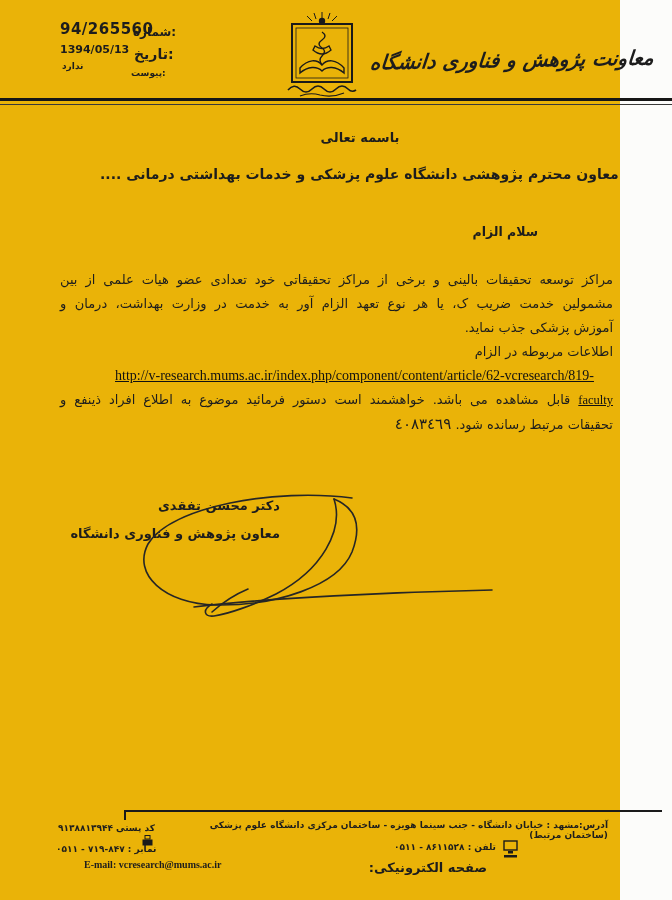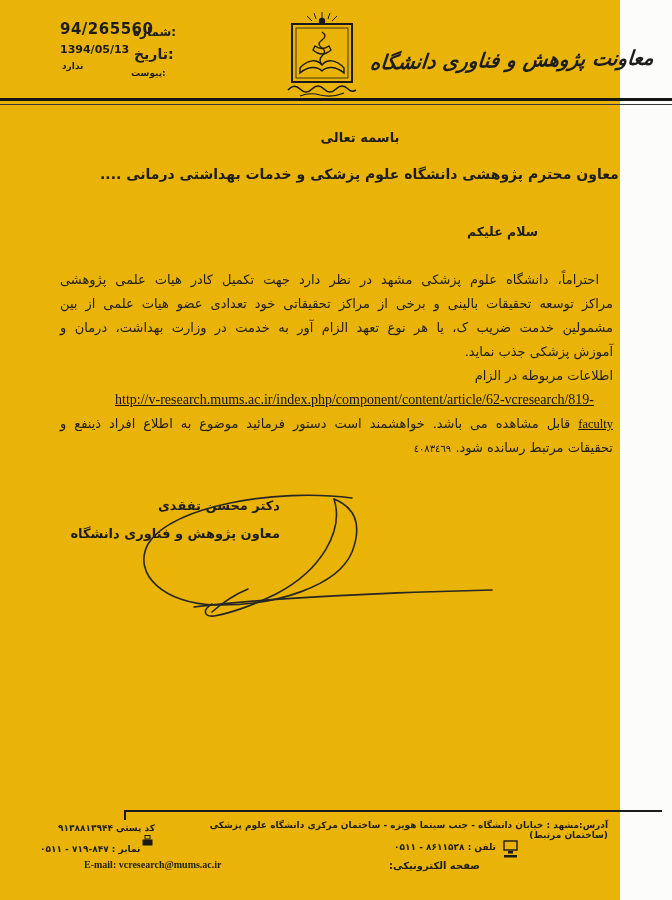--- a/index.html
+++ b/index.html
@@ -58,43 +58,43 @@
   .url-line  { direction:ltr; text-align:center; }
   .url-text  {
     font-family:"Liberation Serif", serif;
     font-size:14px; text-decoration:underline; color:#111;padding-left:36px;
   }
   .ltr-inline {
     direction:ltr; unicode-bidi:embed; display:inline-block;
     font-family:"Liberation Serif", serif;
     font-size:12.5px; text-decoration:underline; color:#111;
   }
-  .ref-num { font-size:10px; letter-spacing:1px; }
+  .ref-num { font-size:15px; letter-spacing:1px; }
 
   
   .sig-name  { position:absolute; right:340px; top:498px; direction:rtl; font-size:13px; font-weight:bold; }
   .sig-title { position:absolute; right:340px; top:526px; direction:rtl; font-size:13px; font-weight:bold; }
   .sig-stroke { position:absolute; left:116px; top:486px; width:390px; height:140px; }
 
   
   .rule-footer  { position:absolute; left:124px; top:810px; width:538px; height:2px; background:#1a1a1a; }
   .rule-footer-step { position:absolute; left:124px; top:810px; width:2px; height:10px; background:#1a1a1a; }
 
   .f-address {
     position:absolute; right:12px; top:820px; width:440px;
     direction:rtl; text-align:right; font-size:9px; font-weight:bold;
   }
   .f-postal { position:absolute; left:58px;  top:823px; direction:rtl; font-size:9px; font-weight:bold; }
-  .f-fax    { position:absolute; left:40px;  top:844px; direction:rtl; font-size:9px; font-weight:bold; }
+  .f-fax    { position:absolute; left:56px;  top:844px; direction:rtl; font-size:9px; font-weight:bold; }
   .f-email  {
     position:absolute; left:84px; top:859px;
     font-family:"Liberation Serif", serif; font-size:10px; font-weight:bold;
   }
   .f-phone  { position:absolute; right:124px; top:842px; direction:rtl; font-size:9px; font-weight:bold; }
-  .f-weblabel { position:absolute; right:140px; top:860px; direction:rtl; font-size:10px; font-weight:bold; }
+  .f-weblabel { position:absolute; right:133px; top:860px; direction:rtl; font-size:13px; font-weight:bold; }
   .f-webvalue {
     position:absolute; left:358px; top:908px;
     font-family:"Liberation Serif", serif; font-size:10px; font-weight:bold;
   }
   .fax-icon   { position:absolute; left:142px;  top:832px; }
   .phone-icon { position:absolute; right:102px; top:840px; }
 </style>
 </head>
 <body>
 
@@ -127,24 +127,23 @@
     </svg>
   </div>
 
   <div class="org-title">معاونت پژوهش و فناوری دانشگاه</div>
 
   <div class="rule-top"></div>
   <div class="rule-top2"></div>
 
   <div class="bismillah">باسمه تعالی</div>
   <div class="recipient">معاون محترم پژوهشی دانشگاه علوم پزشکی و خدمات بهداشتی درمانی ....</div>
-  <div class="salutation">سلام علیکم</div>
+  <div class="salutation">سلام الزام</div>
 
   <div class="body-text">
-    <div class="bl l-justify l-indent">احتراماً، دانشگاه علوم پزشکی مشهد در نظر دارد جهت تکمیل کادر هیات علمی پژوهشی</div>
     <div class="bl l-justify">مراکز توسعه تحقیقات بالینی و برخی از مراکز تحقیقاتی خود تعدادی عضو هیات علمی از بین</div>
     <div class="bl l-justify">مشمولین خدمت ضریب ک، یا هر نوع تعهد الزام آور به خدمت در وزارت بهداشت، درمان و</div>
     <div class="bl l-right">آموزش پزشکی جذب نماید.</div>
     <div class="bl l-right">اطلاعات مربوطه در الزام</div>
     <div class="bl url-line">
       <span class="url-text">http://v-research.mums.ac.ir/index.php/component/content/article/62-vcresearch/819-</span>
     </div>
     <div class="bl l-justify">
       <span class="ltr-inline">faculty</span>
       <span>قابل مشاهده می باشد. خواهشمند است دستور فرمائید موضوع به اطلاع افراد ذینفع و</span>

